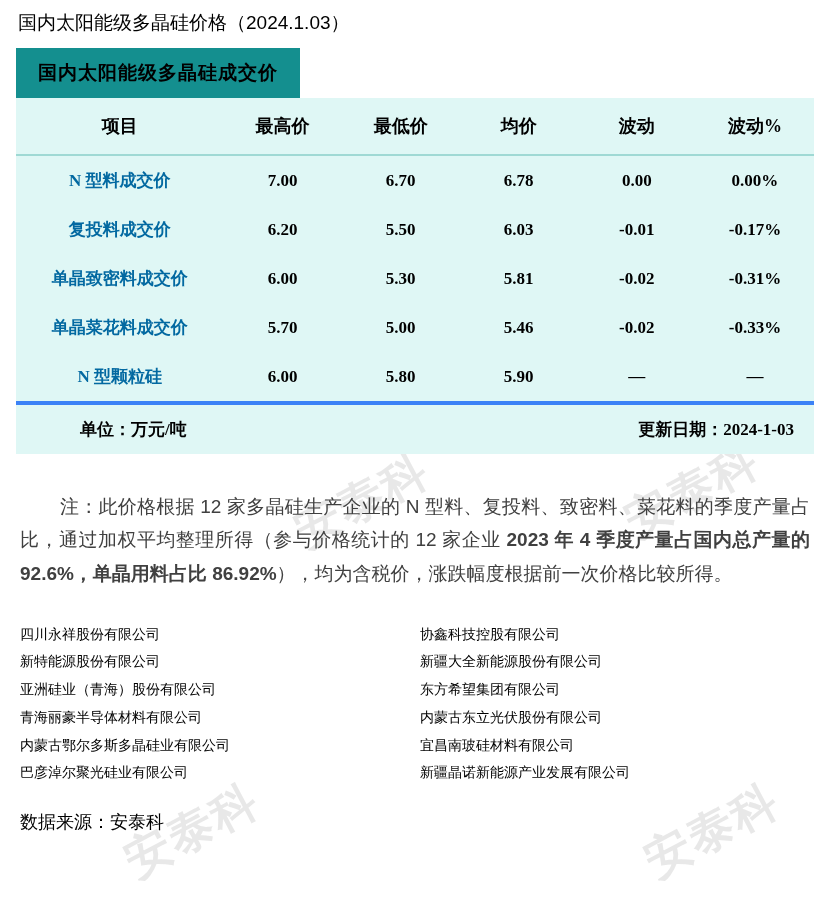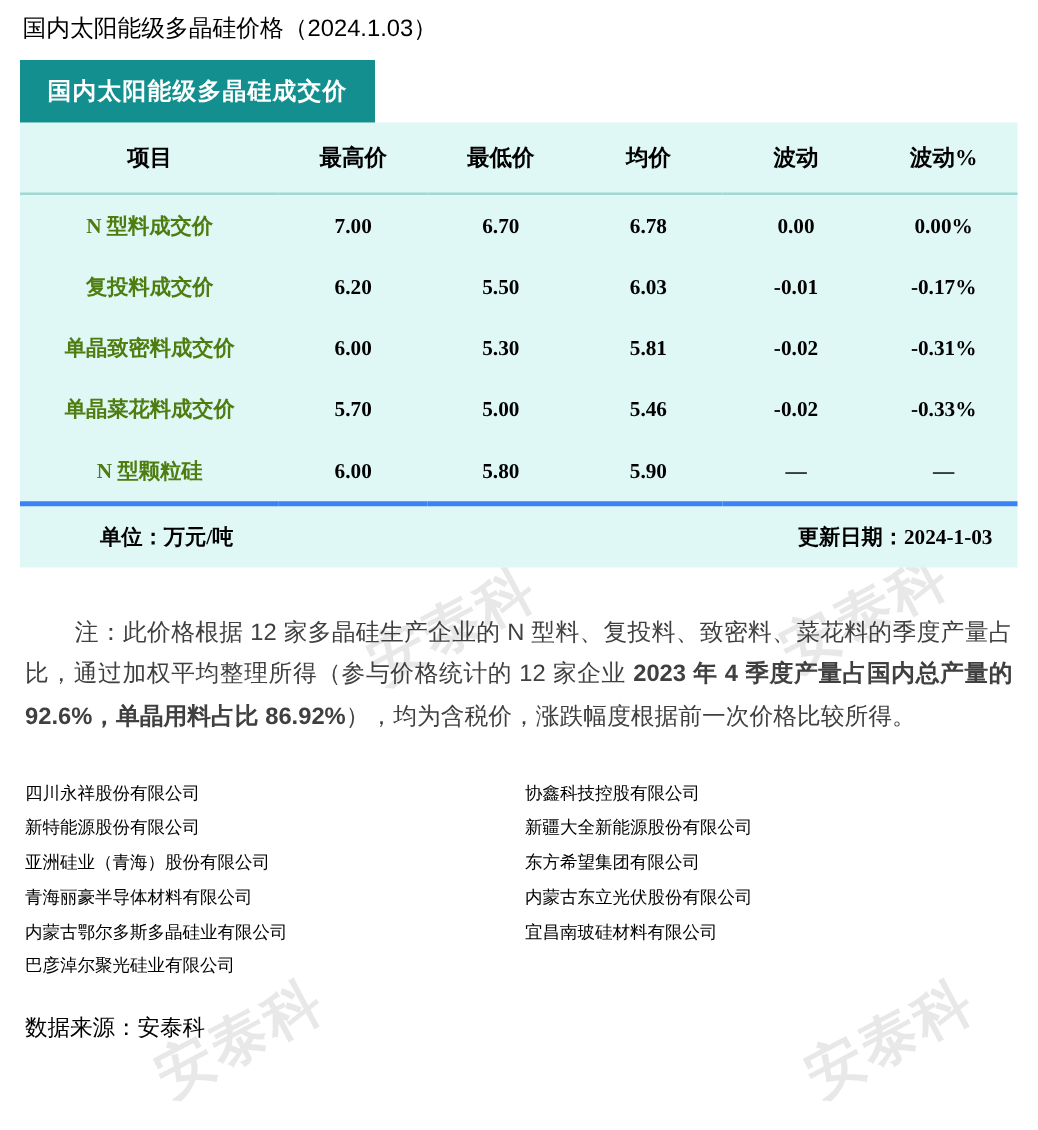--- a/index.html
+++ b/index.html
@@ -58,21 +58,21 @@
   }
 
   
   .table-block {
     position: relative;
     z-index: 10;
   }
   .tbl-header-tab {
     display: inline-block;
     background: #148f8f;
-    color: #ffffff;
+    color: #000000;
     font-size: 19px;
     font-weight: bold;
     padding: 12px 22px 12px 22px;
     font-family: "Liberation Sans", sans-serif;
     letter-spacing: 1px;
   }
   table.price {
     width: 100%;
     border-collapse: collapse;
     background: #dff7f5;
@@ -89,21 +89,21 @@
     font-size: 18px;
     padding-top: 16px;
     padding-bottom: 16px;
   }
   .thead-row {
     border-bottom: 2px solid #9fd9d4;
   }
   .col-item   { width: 26%; }
   .col-num    { width: 14.8%; }
   .row-label {
-    color: #4d7c0f;
+    color: #0369a1;
     font-weight: bold;
     font-size: 17px;
   }
   .cell-num {
     font-weight: bold;
     color: #000;
     font-size: 17px;
   }
   .cell-down {
     font-weight: bold;
@@ -278,18 +278,19 @@
       <div class="comp-cell">协鑫科技控股有限公司</div>
       <div class="comp-cell">新特能源股份有限公司</div>
       <div class="comp-cell">新疆大全新能源股份有限公司</div>
       <div class="comp-cell">亚洲硅业（青海）股份有限公司</div>
       <div class="comp-cell">东方希望集团有限公司</div>
       <div class="comp-cell">青海丽豪半导体材料有限公司</div>
       <div class="comp-cell">内蒙古东立光伏股份有限公司</div>
       <div class="comp-cell">内蒙古鄂尔多斯多晶硅业有限公司</div>
       <div class="comp-cell">宜昌南玻硅材料有限公司</div>
       <div class="comp-cell">巴彦淖尔聚光硅业有限公司</div>
+      <div class="comp-cell">新疆晶诺新能源产业发展有限公司</div>
     </div>
   </div>
 
   <div class="source">数据来源：安泰科</div>
 
 </div>
 
 </body></html>

